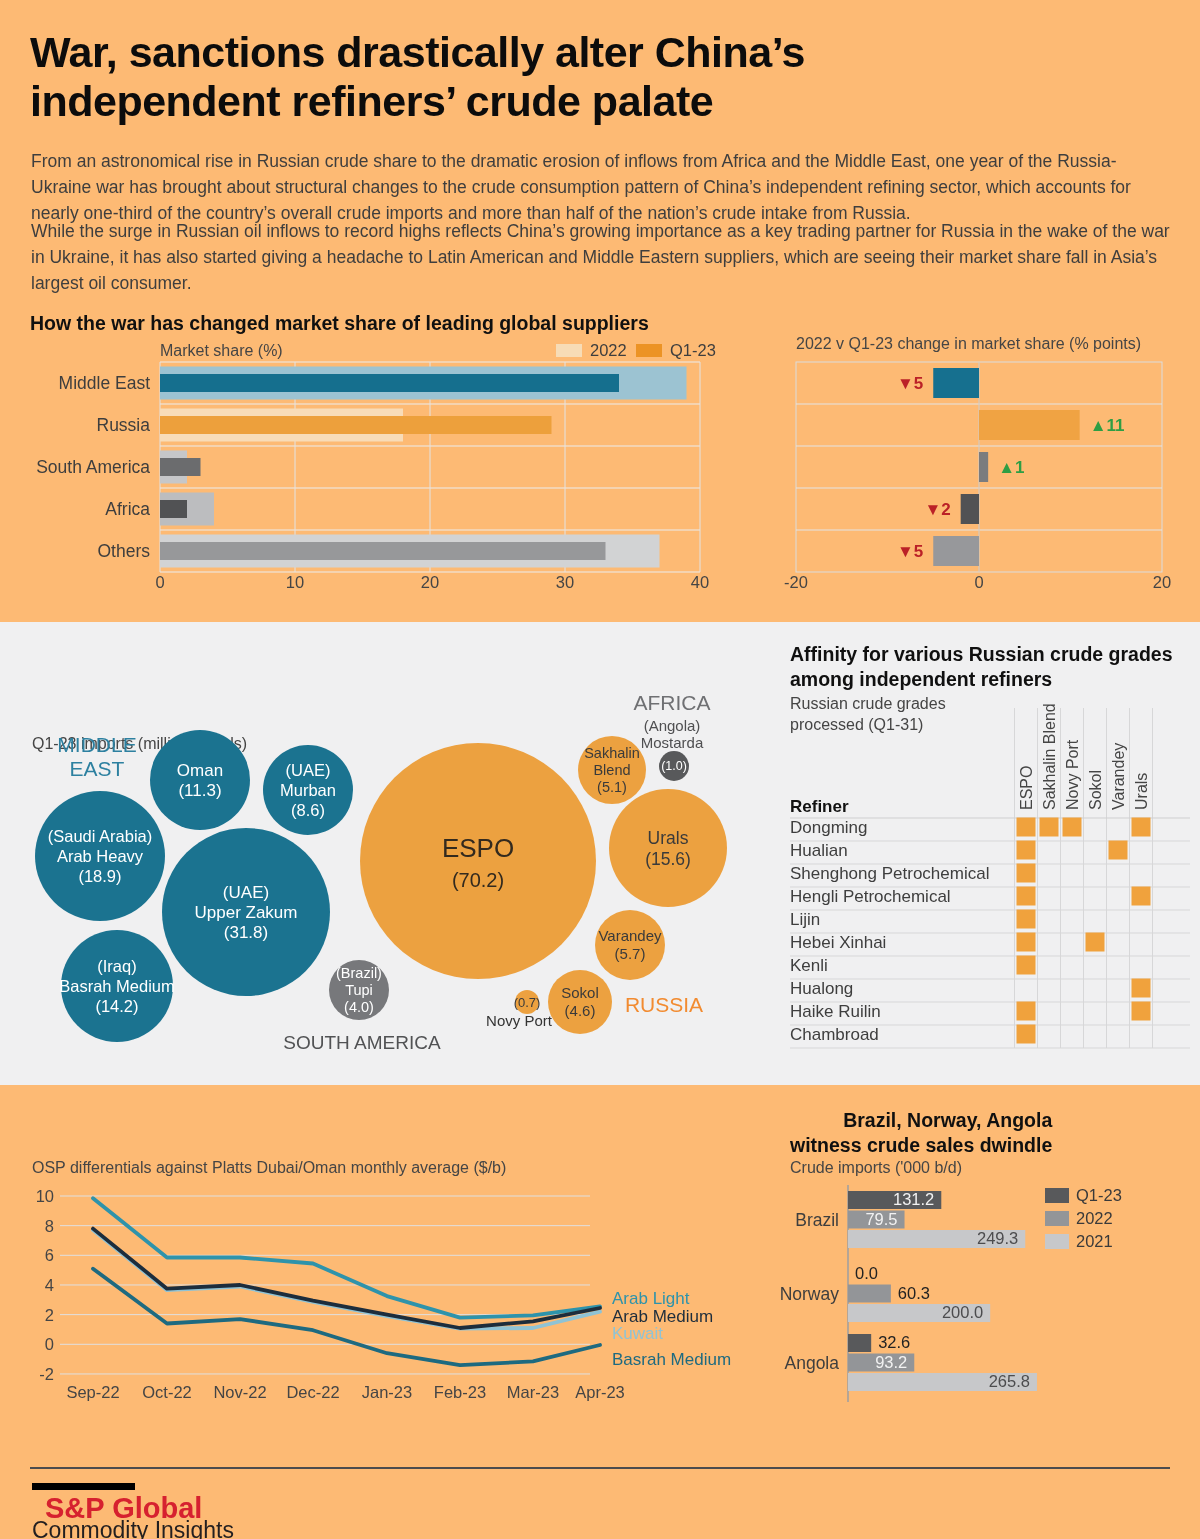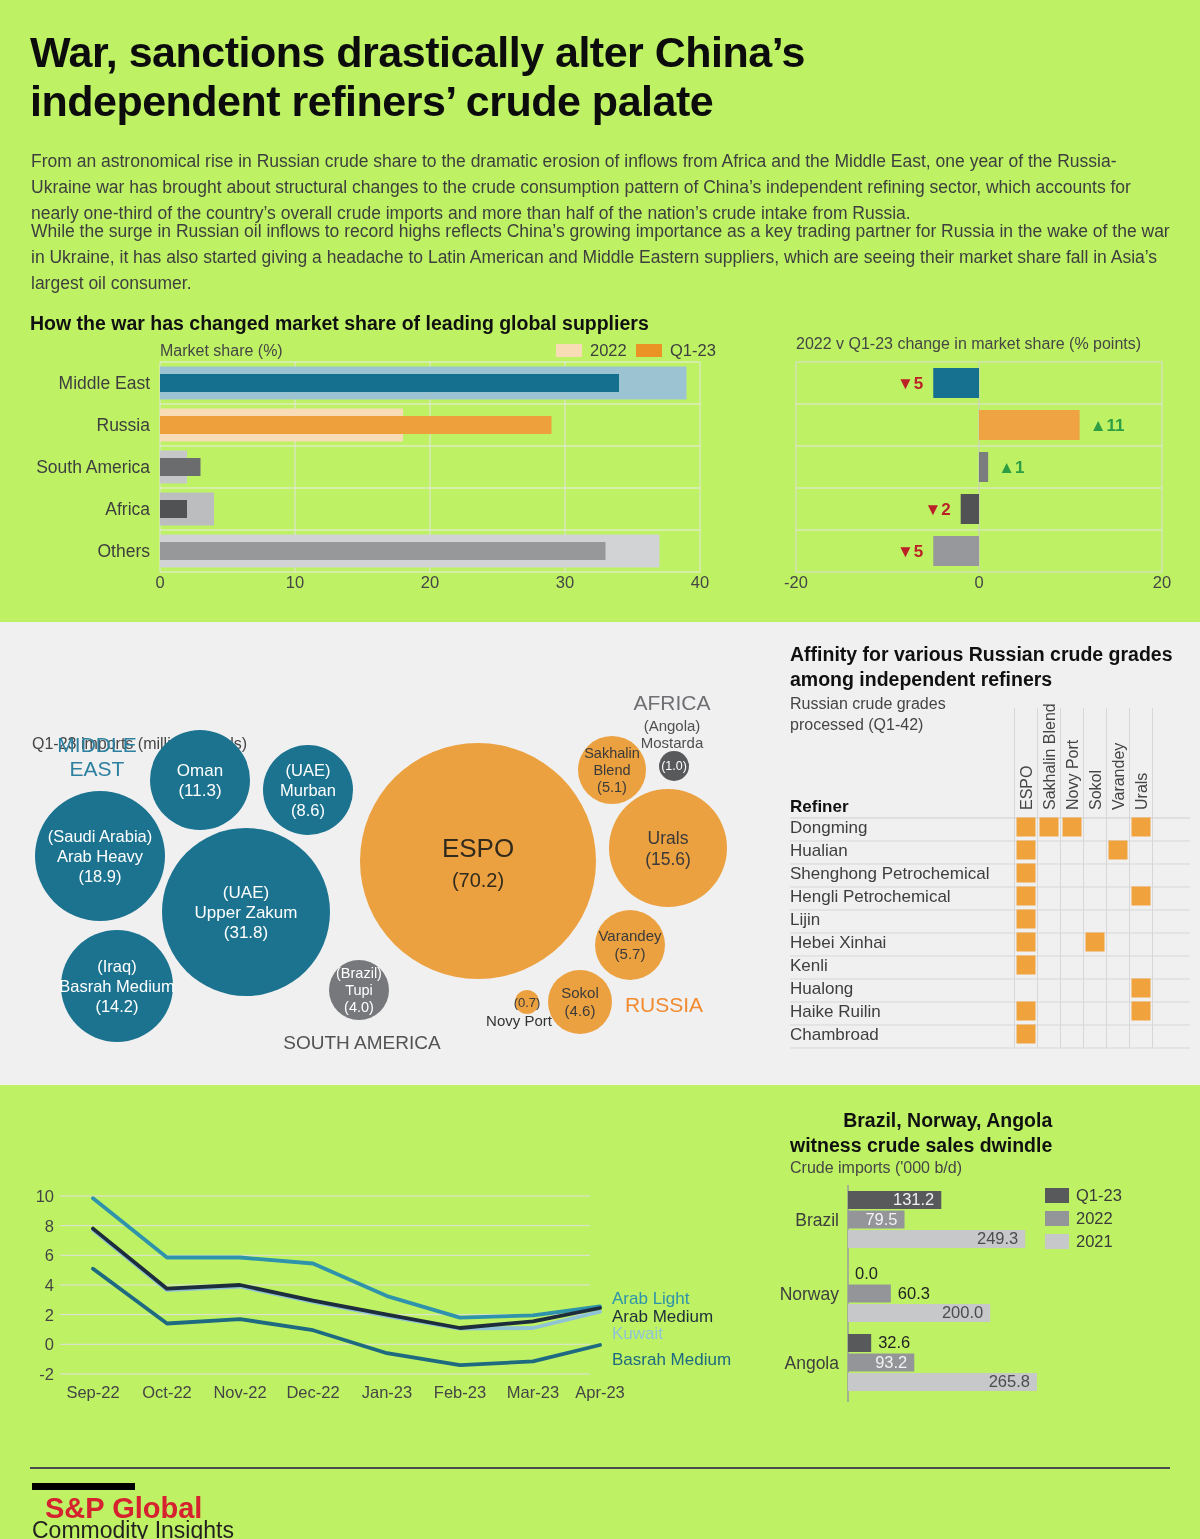--- a/index.html
+++ b/index.html
@@ -1,16 +1,16 @@
 <!DOCTYPE html>
 <html><head>
 <meta charset="utf-8">
 <style>
   html,body{margin:0;padding:0;background:#fff;}
-  #page{position:relative;width:1200px;height:1539px;background:#bef264;
+  #page{position:relative;width:1200px;height:1539px;background:#fdba74;
         font-family:"Liberation Sans","DejaVu Sans",sans-serif;color:#1a1a1a;overflow:hidden;}
   .abs{position:absolute;}
   .pre{white-space:pre-line;}
   #main-title{left:30px;top:28px;width:960px;font-size:43px;line-height:1.14;font-weight:700;
               letter-spacing:-0.5px;color:#0c0c0c;}
   .para{left:31px;top:0;width:1140px;font-size:17.5px;line-height:1.48;color:#3e3e3e;}
   #para-1{top:141px;margin-top:8px;}
   #para-2{top:219px;}
   .section-heading{font-size:19.5px;font-weight:700;color:#101010;line-height:1.28;}
   .sub-label{font-size:16px;color:#454545;line-height:1.3;}
@@ -154,21 +154,21 @@
         <text x="672" y="58.25" font-size="15" fill="#4f4f51" text-anchor="middle" font-weight="400">Mostarda</text>
         <text x="664" y="322" font-size="21" fill="#f28b30" text-anchor="middle" font-weight="500">RUSSIA</text>
         <text x="362" y="359" font-size="19" fill="#515254" text-anchor="middle" font-weight="500">SOUTH AMERICA</text>
         <text x="519" y="336" font-size="15" fill="#333333" text-anchor="middle" font-weight="400">Novy Port</text>
       </svg>
     </div>
 
   <div class="abs section-heading pre" style="left:790px;top:642px;">Affinity for various Russian crude grades
 among independent refiners</div>
   <div class="abs sub-label pre" style="left:790px;top:694px;">Russian crude grades
-processed (Q1-42)</div>
+processed (Q1-31)</div>
   <div class="abs" id="chart-matrix" style="left:780px;top:700px;">
       <svg width="420" height="360" viewBox="0 0 420 360">
         <line x1="234.5" y1="8" x2="234.5" y2="348" stroke="#d7d7d8" stroke-width="1"></line>
         <line x1="257.5" y1="8" x2="257.5" y2="348" stroke="#d7d7d8" stroke-width="1"></line>
         <line x1="280.5" y1="8" x2="280.5" y2="348" stroke="#d7d7d8" stroke-width="1"></line>
         <line x1="303.5" y1="8" x2="303.5" y2="348" stroke="#d7d7d8" stroke-width="1"></line>
         <line x1="326.5" y1="8" x2="326.5" y2="348" stroke="#d7d7d8" stroke-width="1"></line>
         <line x1="349.5" y1="8" x2="349.5" y2="348" stroke="#d7d7d8" stroke-width="1"></line>
         <line x1="372.5" y1="8" x2="372.5" y2="348" stroke="#d7d7d8" stroke-width="1"></line>
         <line x1="10" y1="118" x2="410" y2="118" stroke="#cfcfd0" stroke-width="1"></line>
@@ -212,20 +212,21 @@
         <text x="10" y="294" font-size="17" fill="#3e3e3e" text-anchor="start" font-weight="400">Hualong</text>
         <rect x="351.5" y="278.5" width="19" height="19" fill="#f0a23d"></rect>
         <text x="10" y="317" font-size="17" fill="#3e3e3e" text-anchor="start" font-weight="400">Haike Ruilin</text>
         <rect x="236.5" y="301.5" width="19" height="19" fill="#f0a23d"></rect>
         <rect x="351.5" y="301.5" width="19" height="19" fill="#f0a23d"></rect>
         <text x="10" y="340" font-size="17" fill="#3e3e3e" text-anchor="start" font-weight="400">Chambroad</text>
         <rect x="236.5" y="324.5" width="19" height="19" fill="#f0a23d"></rect>
       </svg>
     </div>
 
+  <div class="abs sub-label" style="left:32px;top:1158px;">OSP differentials against Platts Dubai/Oman monthly average ($/b)</div>
   <div class="abs" id="chart-lines" style="left:30px;top:1180px;">
       <svg width="740" height="230" viewBox="0 0 740 230">
         <line x1="30" y1="16" x2="560" y2="16" stroke="#e0e0e0" stroke-width="1"></line>
         <text x="24" y="22" font-size="16.5" fill="#454545" text-anchor="end" font-weight="400">10</text>
         <line x1="30" y1="45.66" x2="560" y2="45.66" stroke="#e0e0e0" stroke-width="1"></line>
         <text x="24" y="51.66" font-size="16.5" fill="#454545" text-anchor="end" font-weight="400">8</text>
         <line x1="30" y1="75.32" x2="560" y2="75.32" stroke="#e0e0e0" stroke-width="1"></line>
         <text x="24" y="81.32" font-size="16.5" fill="#454545" text-anchor="end" font-weight="400">6</text>
         <line x1="30" y1="104.98" x2="560" y2="104.98" stroke="#e0e0e0" stroke-width="1"></line>
         <text x="24" y="110.98" font-size="16.5" fill="#454545" text-anchor="end" font-weight="400">4</text>

